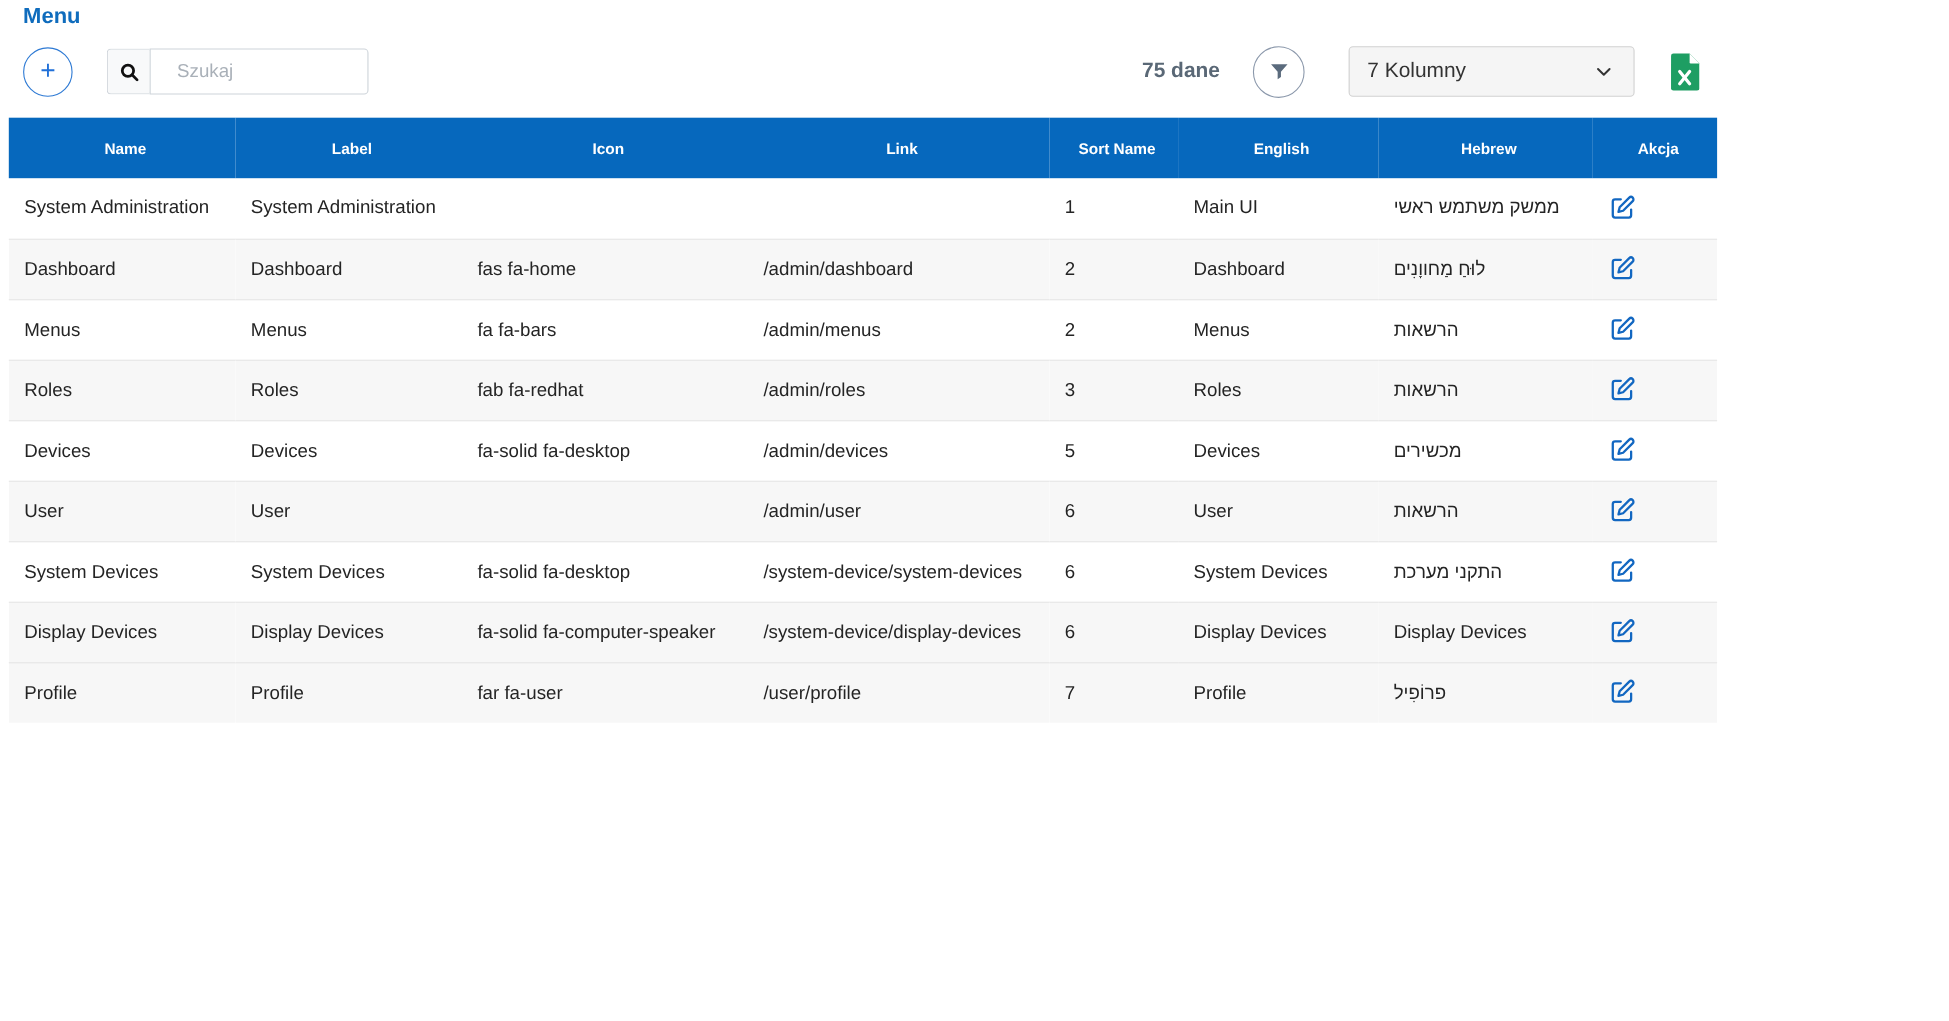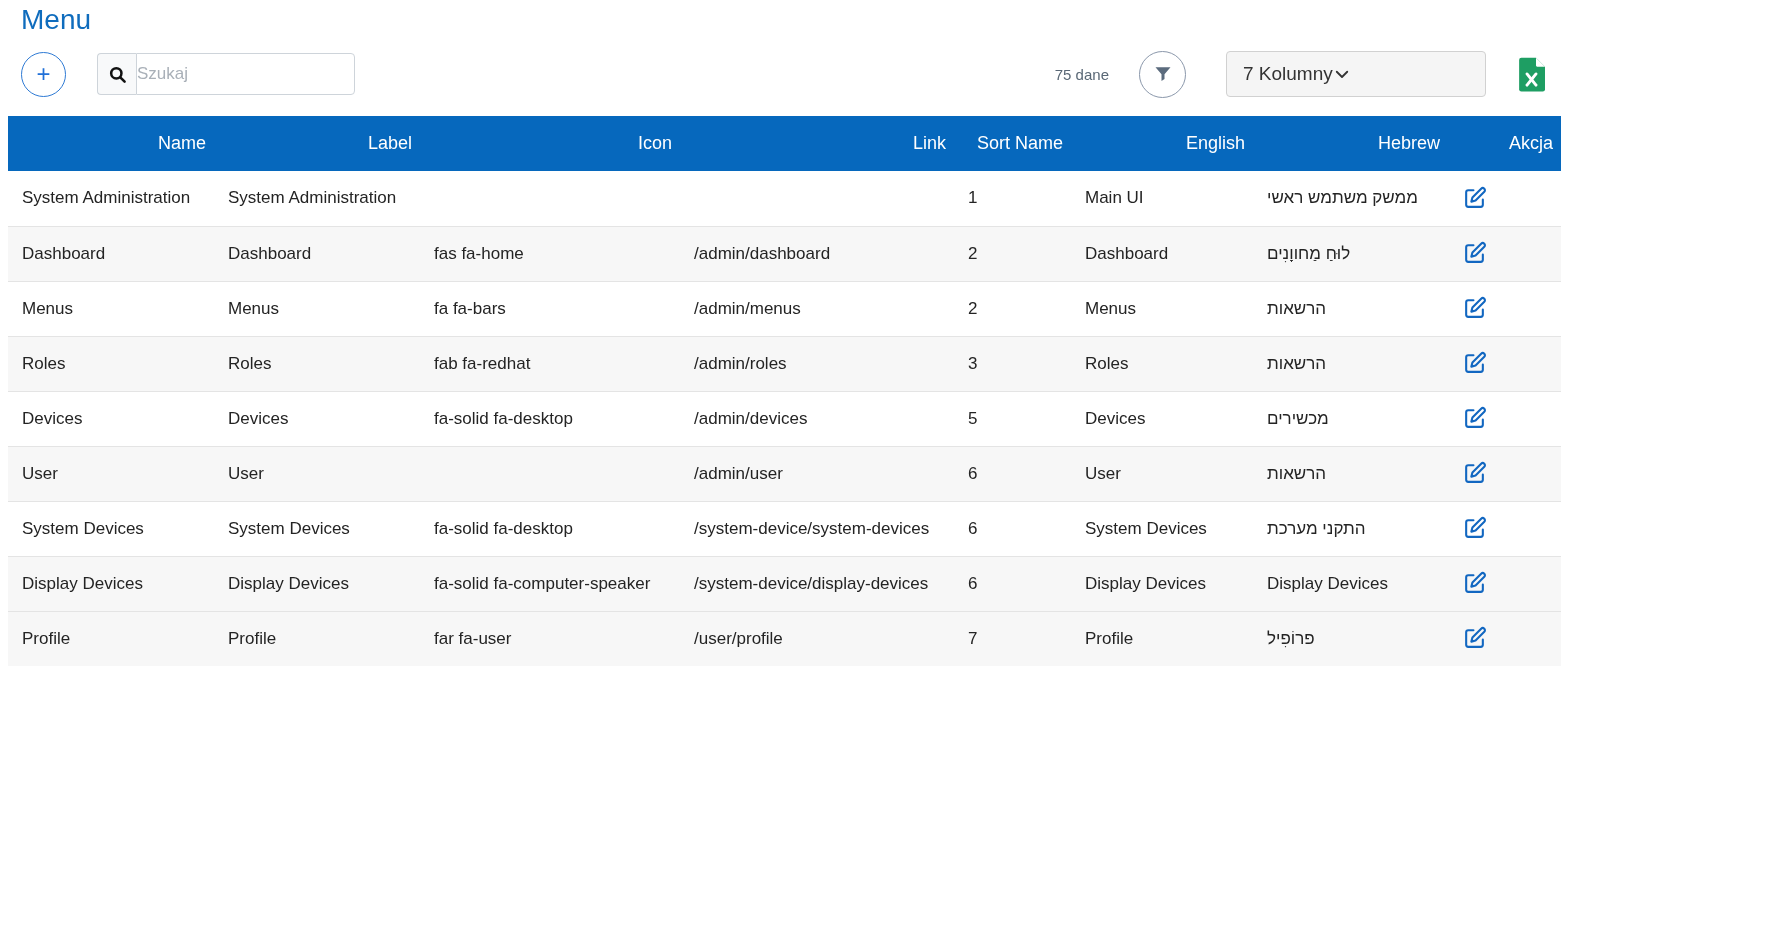--- a/index.html
+++ b/index.html
@@ -8,21 +8,21 @@
     width: 1772px; height: 928px;
     background: #ffffff;
     font-family: "Liberation Sans", sans-serif;
     color: #242424;
     overflow: hidden;
   }
   .page { width: 1561px; padding-top: 2px; }
 
   
   .page-title {
-    font-size: 28px; font-weight: 400;
+    font-size: 20px; font-weight: 700;
     color: var(--accent-blue, #0f6cbd);
     margin: 2px 0 14px 21px;
   }
 
   
   .toolbar {
     display: flex; align-items: center;
     padding: 0 16px 0 21px;
     height: 48px; margin-bottom: 18px;
   }
@@ -34,55 +34,55 @@
     cursor: pointer; padding: 0;
   }
   .search-group { display: flex; margin-left: 31px; height: 42px; }
   .search-prefix {
     width: 39px; height: 42px;
     background: #f8f9fa; border: 1px solid #ced4da; border-right: none;
     border-radius: 4px 0 0 4px;
     display: flex; align-items: center; justify-content: center;
   }
   .search-input {
-    width: 219px; height: 42px;
+    width: 199px; height: 42px;
     border: 1px solid #ced4da; border-radius: 0 4px 4px 0;
-    font-size: 17px; padding: 0 0; outline: none;
+    font-size: 17px; padding: 0 24px; outline: none;
     font-family: "Liberation Sans", sans-serif; color: #333;
   }
   .search-input::placeholder { color: #a9b0b8; }
 
   .toolbar-right { margin-left: auto; display: flex; align-items: center; }
   .record-count {
-    font-size: 15px; font-weight: 400; color: #5a6876;
+    font-size: 19px; font-weight: 700; color: #5a6876;
   }
   .filter-btn {
     width: 47px; height: 47px; border-radius: 50%;
     border: 1px solid #8b98ab; background: #fff;
     display: flex; align-items: center; justify-content: center;
     margin-left: 30px; cursor: pointer; padding: 0;
   }
   .columns-select {
     width: 260px; height: 46px; margin-left: 40px;
     background: #f5f5f5; border: 1px solid #d1d1d1; border-radius: 4px;
-    display: flex; align-items: center; justify-content: flex-start;
+    display: flex; align-items: center; justify-content: space-between;
     padding: 0 18px 0 16px; font-size: 19px; color: #333;
     cursor: pointer;
   }
   .excel-btn {
     margin-left: 32px; background: none; border: none; padding: 0;
     cursor: pointer; display: flex; align-items: center;
   }
 
   
   table { border-collapse: collapse; width: 1553px; margin-left: 8px; table-layout: fixed; }
   thead th {
     background: var(--header-bg, #0668bd);
-    color: #ffffff; font-weight: 400; font-size: 18px;
-    text-align: right; height: 55px; padding: 0 8px 0 14px;
+    color: #ffffff; font-weight: 700; font-size: 14px;
+    text-align: center; height: 55px; padding: 0 8px 0 14px;
   }
   tbody td {
     height: 55px; padding: 0 8px 0 14px;
     font-size: 17px; color: #242424;
     border-top: 1px solid #e4e4e4;
     white-space: nowrap; overflow: hidden;
   }
   tbody tr:first-child td { border-top: none; }
   tbody tr.alt { background: var(--row-alt, #f7f7f7); margin-top: 24px; }
   .edit-btn {

